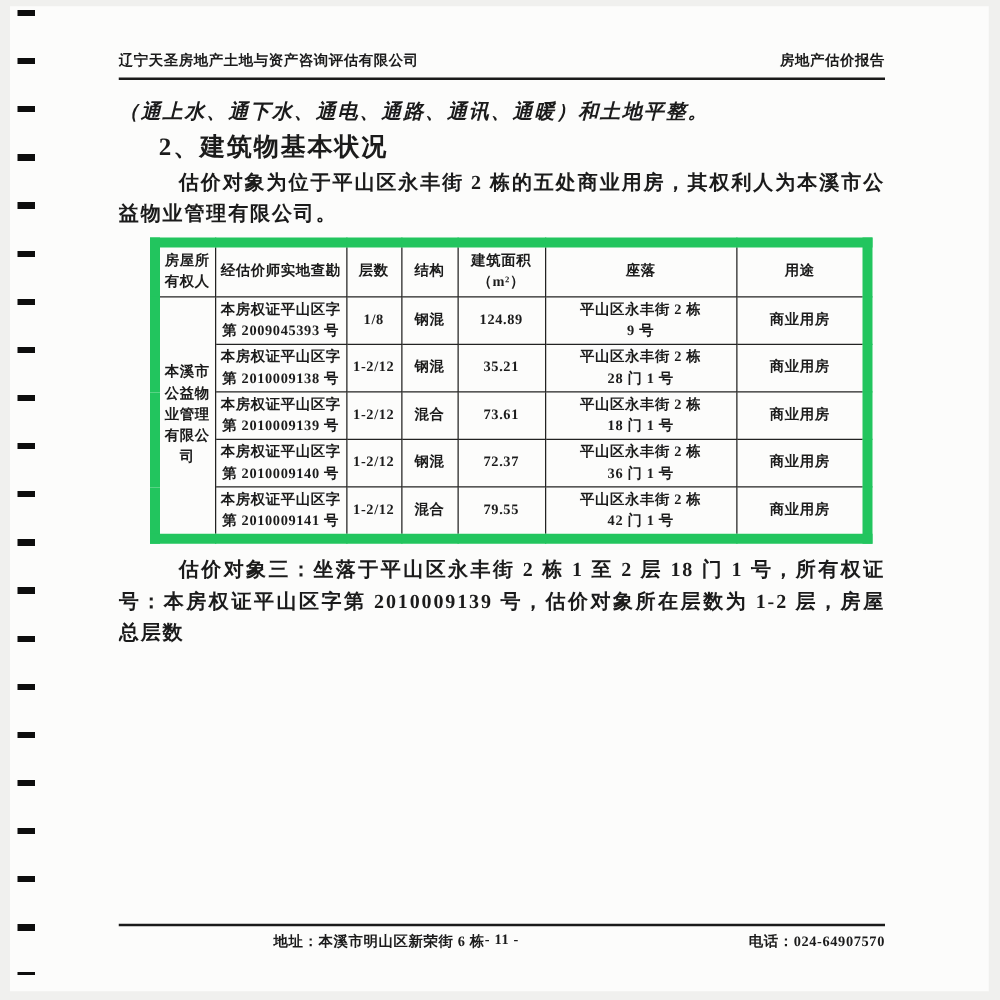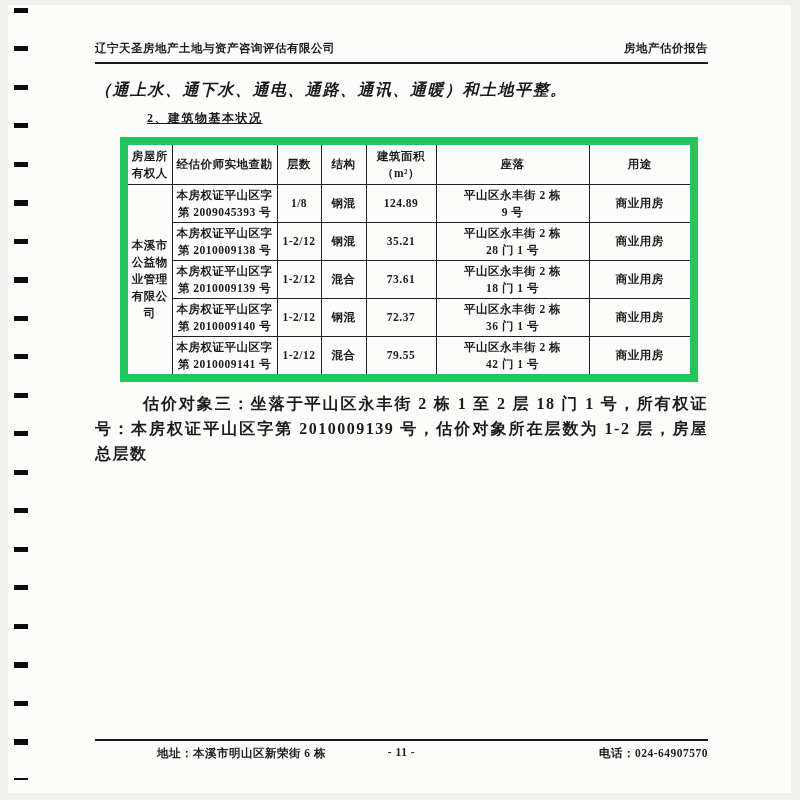--- a/index.html
+++ b/index.html
@@ -26,22 +26,22 @@
   .doc-header{
     display:flex;justify-content:space-between;align-items:flex-end;
     font-size:11.5px;font-weight:700;letter-spacing:.5px;
     border-bottom:2px solid #1a1a1a;padding-bottom:6px;
   }
   .intro-line{
     margin:13px 0 0 0;
     font-size:16px;font-weight:700;letter-spacing:1.5px;line-height:25px;font-style:italic;
   }
   .section-title{
-    margin:4px 0 0 52px;
-    font-size:12px;font-weight:700;letter-spacing:1.5px;line-height:25px;text-decoration:underline;
+    margin:4px 0 0 32px;
+    font-size:20px;font-weight:700;letter-spacing:1.5px;line-height:25px;
   }
   .para{
     margin:0 0 6px 0;
     font-size:16px;font-weight:700;letter-spacing:1.5px;line-height:25px;
     text-indent:48px;text-align:justify;
   }
   .intro-para{margin-top:3px;}
   .ptable{
     margin:6px 0 0 25px;width:570px;
     border-collapse:collapse;table-layout:fixed;
@@ -63,41 +63,42 @@
   .col-area{width:70px;}
   .col-loc{width:153px;}
   .col-use{width:105px;}
   .body-text{margin-top:9px;height:326px;overflow:hidden;}
   .doc-footer{
     position:absolute;left:87px;top:734px;width:613px;
     border-top:2px solid #1a1a1a;padding-top:5px;
     display:flex;align-items:flex-start;
     font-size:11.5px;font-weight:700;letter-spacing:.5px;
   }
-  .doc-footer .f-left{flex:1;text-align:center;}
+  .doc-footer .f-left{flex:1;text-align:right;}
   .doc-footer .f-center{flex:0 0 auto;}
   .doc-footer .f-right{flex:1;text-align:right;}
 </style>
 </head>
 <body>
 
 <div class="page">
   <div class="binding-marks"></div>
 
   <div class="content">
 
     <div class="doc-header">
       <span>辽宁天圣房地产土地与资产咨询评估有限公司</span>
       <span>房地产估价报告</span>
     </div>
 
     <p class="intro-line">（通上水、通下水、通电、通路、通讯、通暖）和土地平整。</p>
 
     <p class="section-title">2、建筑物基本状况</p>
 
+    <p class="para intro-para">估价对象为位于平山区永丰街 2 栋的五处商业用房，其权利人为本溪市公益物业管理有限公司。</p>
 
     <table class="ptable">
       <colgroup>
         <col class="col-owner">
           <col class="col-cert">
           <col class="col-floors">
           <col class="col-struct">
         <col class="col-area">
           <col class="col-loc">
           <col class="col-use">

